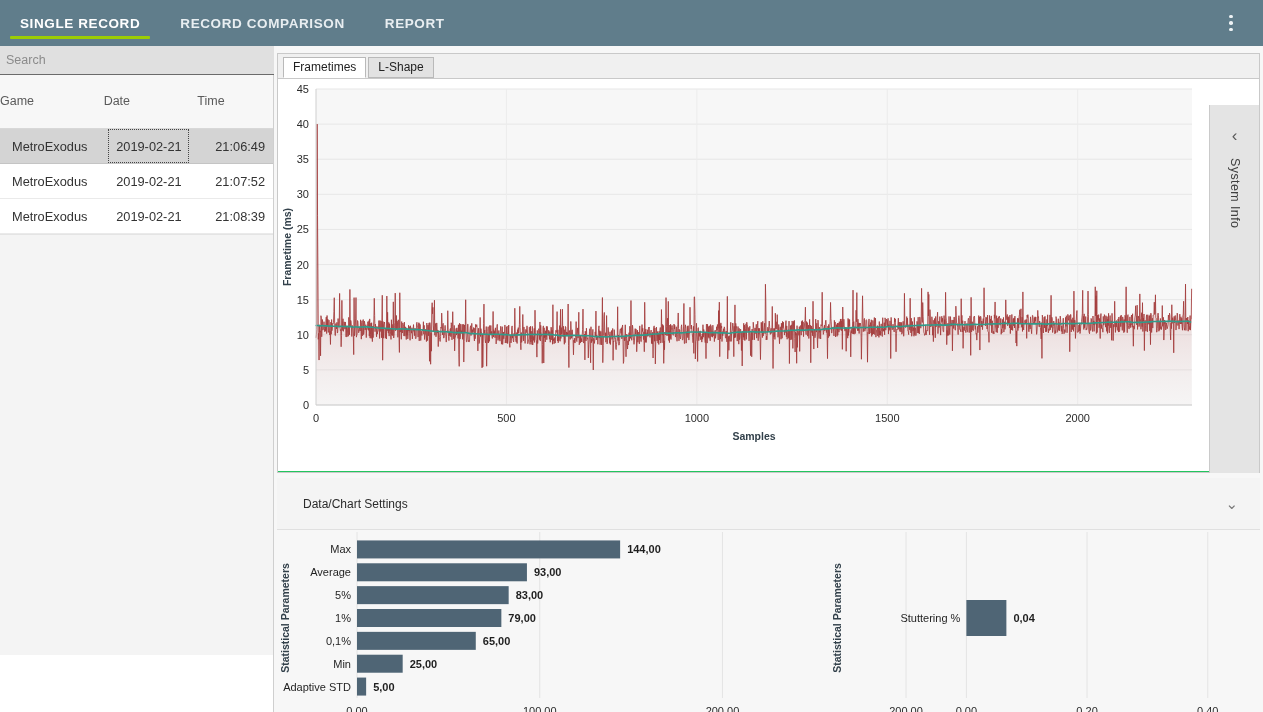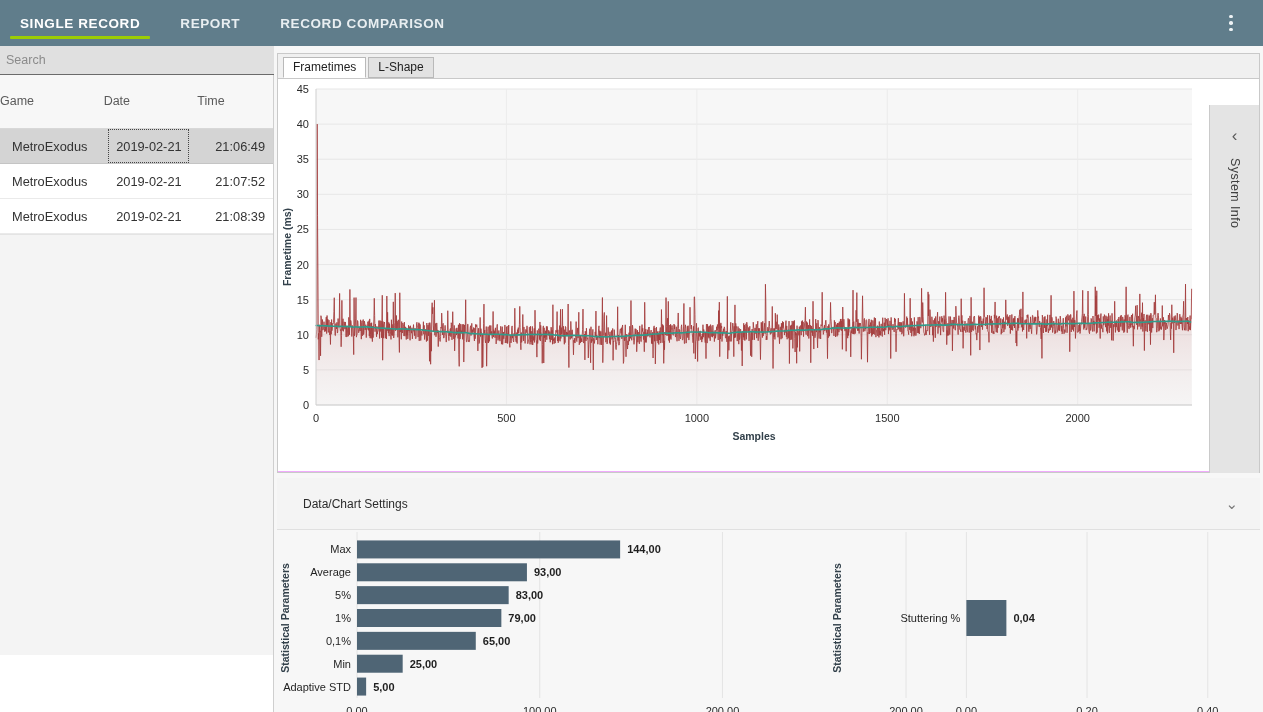--- a/index.html
+++ b/index.html
@@ -64,21 +64,21 @@
   .grow.sel .c2{outline:1px dotted #444;outline-offset:-1px;height:34px;display:flex;align-items:center;box-sizing:border-box;}
   .gfill{background:#f4f4f4;height:420px;border-top:1px solid #e4e4e4;}
 
   
   .main{
     position:absolute;left:274px;top:46px;width:989px;height:666px;
     background:#f7f7f7;
   }
   .chartcard{
     position:absolute;left:3px;top:7px;width:983px;height:420px;
-    background:#f0abfc;border:1px solid #c9c9c9;box-sizing:border-box;
+    background:#22c55e;border:1px solid #c9c9c9;box-sizing:border-box;
   }
   .ctabs{display:flex;height:21px;padding:3px 5px 0 5px;background:#f0f0f0;
          border-bottom:1px solid #c9c9c9;box-sizing:content-box;}
   .ctab{
     font-size:12px;color:#222;padding:2px 9px 3px 9px;border:1px solid #b9b9b9;
     background:#e2e2e2;margin-right:2px;cursor:pointer;line-height:15px;
   }
   .ctab.active{background:#ffffff;border-bottom:1px solid #ffffff;position:relative;top:0;}
 
   .plotarea{position:relative;width:100%;height:392px;background:#ffffff;}
@@ -122,24 +122,24 @@
 <body>
 
 <div class="app">
 
   <div class="topbar">
     <div class="tabs">
       <div class="tab active">
         <span>SINGLE RECORD</span>
       </div>
       <div class="tab">
+        <span>RECORD COMPARISON</span>
+      </div>
+      <div class="tab">
         <span>REPORT</span>
-      </div>
-      <div class="tab">
-        <span>RECORD COMPARISON</span>
       </div>
     </div>
     <div class="kebab">
       <i></i>
       <i></i>
       <i></i>
     </div>
   </div>
 
   <div class="sidebar">

